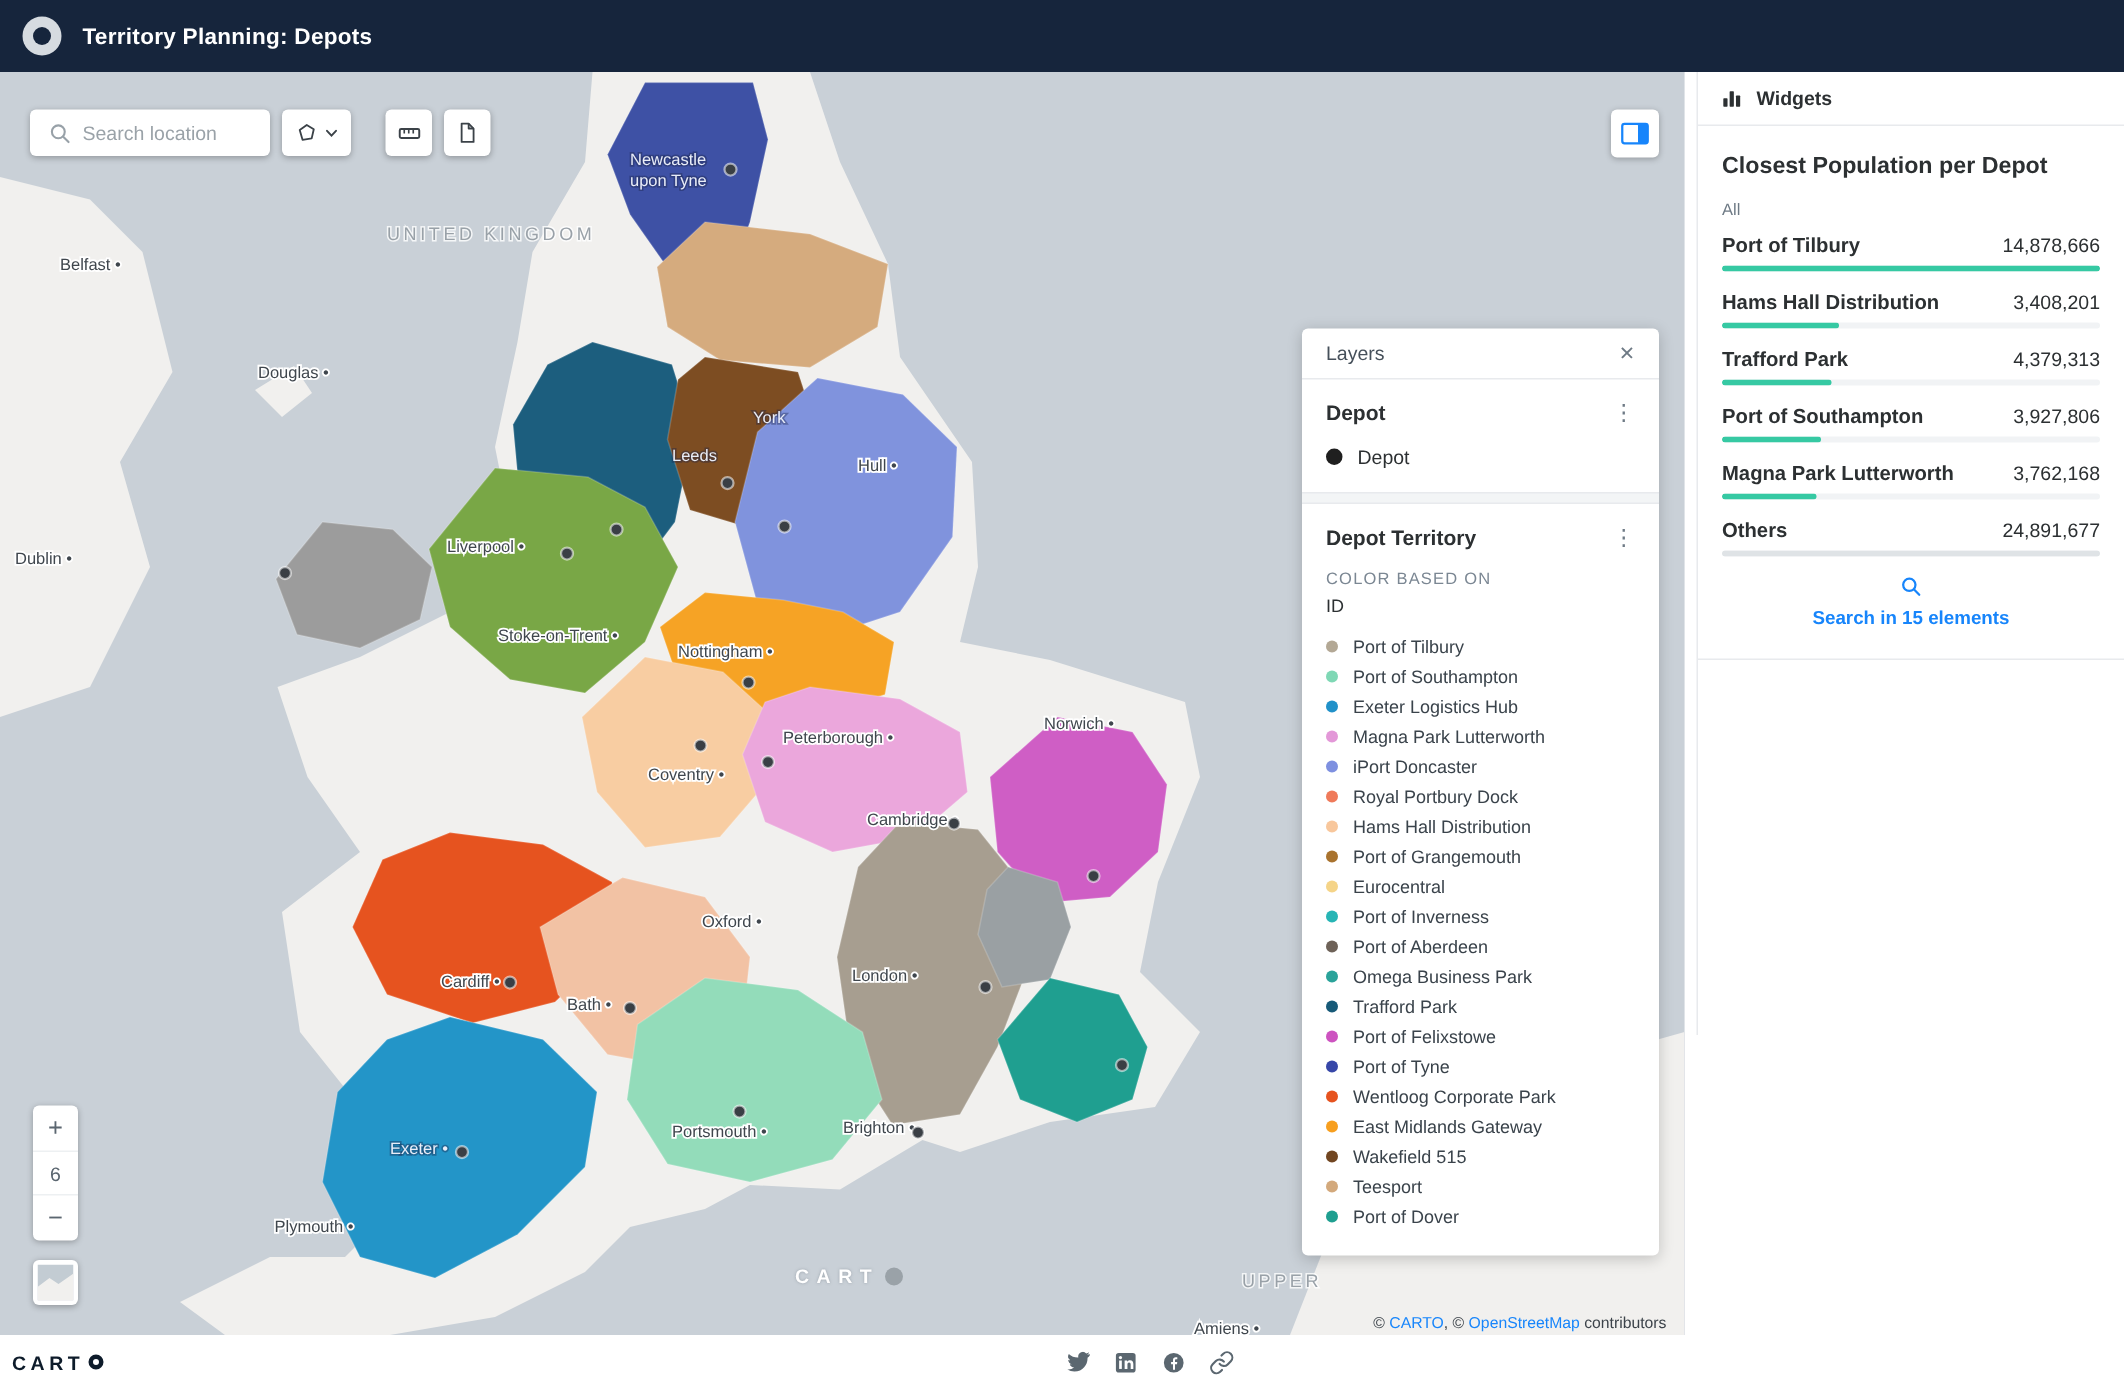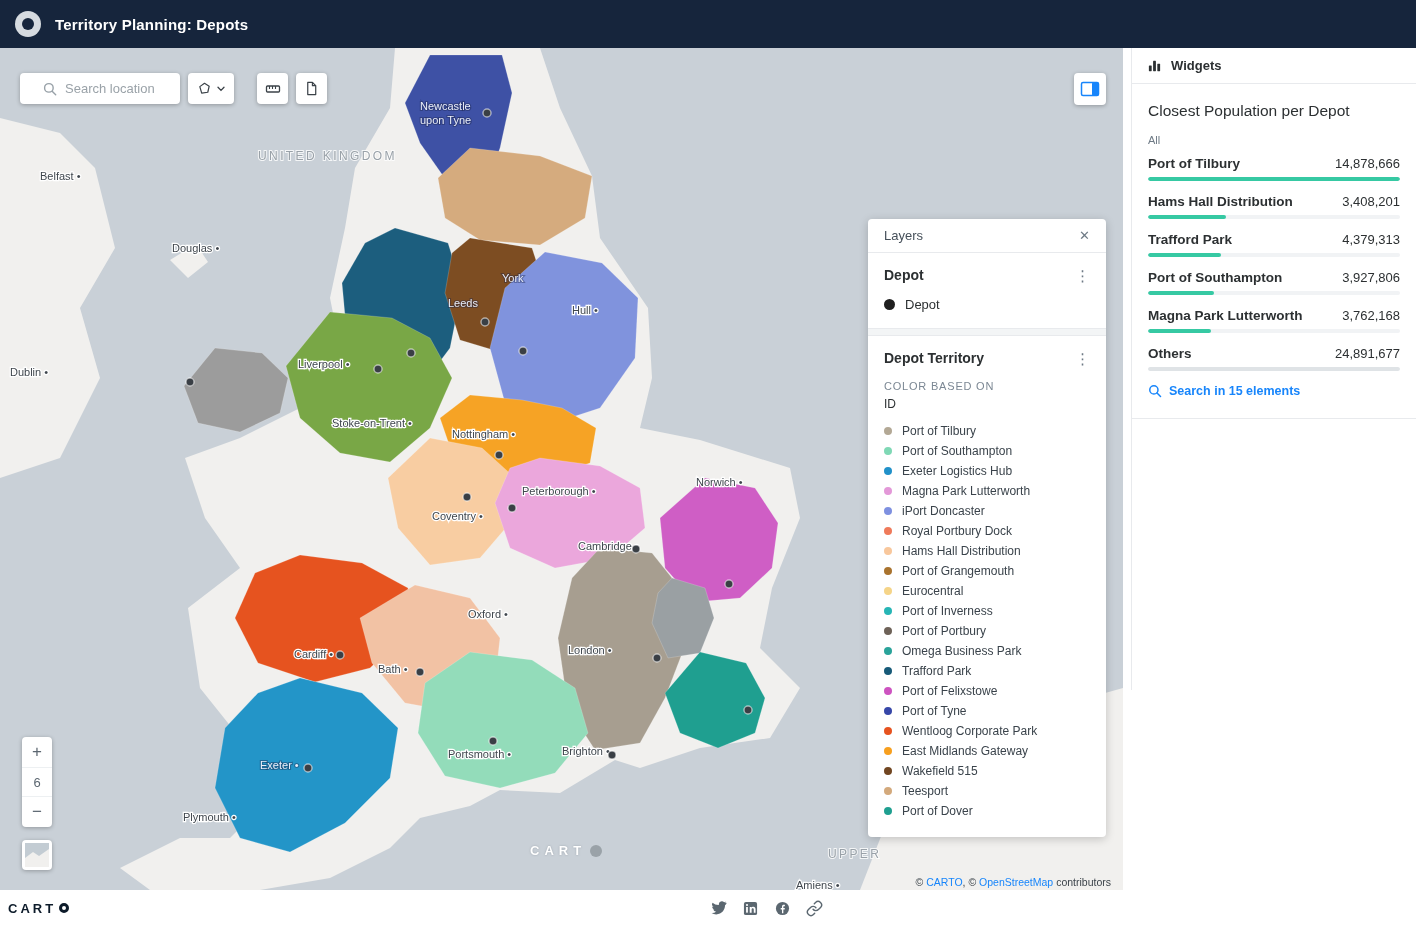--- a/index.html
+++ b/index.html
@@ -15,21 +15,21 @@
   .topbar-title { color:#fff; font-size:15px; font-weight:700; letter-spacing:.2px; }
 
   
   .map { position:absolute; top:48px; left:0; width:1123px; height:842px; background:#c9d0d7; overflow:hidden; }
   .map svg.basemap { position:absolute; left:0; top:0; }
   .lbl-dark { font-size:11px; fill:#3f464d; paint-order:stroke; stroke:#ffffff; stroke-width:2.4px; }
   .lbl-light { font-size:11px; fill:#e9edf8; paint-order:stroke; stroke:rgba(25,35,70,.38); stroke-width:2.2px; }
   .lbl-country { font-size:12px; letter-spacing:2.4px; fill:#99a1a8; paint-order:stroke; stroke:rgba(255,255,255,.8); stroke-width:2px; }
 
   .floating { position:absolute; background:#fff; border-radius:4px; box-shadow:0 1px 4px rgba(0,0,0,.28); }
-  .searchbox { top:25px; left:20px; width:160px; height:31px; display:flex; align-items:center; gap:8px; padding:0 23px; }
+  .searchbox { top:25px; left:20px; width:160px; height:31px; display:flex; align-items:center; gap:8px; padding:0 13px; }
   .searchbox input { border:0; outline:0; flex:1; min-width:0; font-size:13px; color:#2c3032; font-family:inherit; }
   .searchbox input::placeholder { color:#9aa2a8; }
   .tool-btn { top:25px; height:31px; display:flex; align-items:center; justify-content:center; gap:5px; cursor:pointer; }
   #tool-select { left:188px; width:46px; }
   #tool-measure { left:257px; width:31px; }
   #tool-export { left:296px; width:31px; }
   .widgets-toggle { top:25px; right:17px; width:32px; height:32px; display:flex; align-items:center; justify-content:center; cursor:pointer; }
 
   .zoom-group { left:22px; top:689px; width:30px; display:flex; flex-direction:column; overflow:hidden; }
   .zoom-btn { height:30px; display:flex; align-items:center; justify-content:center; font-size:17px; color:#5b6670; cursor:pointer; }
@@ -62,30 +62,30 @@
   .lp-legend { margin-top:10px; }
   .legend-item { display:flex; align-items:center; gap:10px; height:20px; }
   .legend-dot { width:8px; height:8px; border-radius:50%; flex:0 0 auto; }
   .legend-label { font-size:12px; color:#3a434b; white-space:nowrap; }
 
   
   .widgets { position:absolute; left:1131px; top:48px; width:285px; bottom:0; background:#fff; border-left:1px solid #e8eaed; }
   .widgets-header { height:36px; display:flex; align-items:center; gap:9px; padding:0 15px; border-bottom:1px solid #e8eaed;text-align:center; }
   .widgets-header-label { font-size:13px; font-weight:600; color:#2c3032; }
   .widget-card { padding:18px 16px 20px; border-bottom:1px solid #e8eaed; }
-  .w-title { font-size:15.5px; font-weight:400; color:#2c3032; }
+  .w-title { font-size:15.5px; font-weight:700; color:#2c3032; }
   .w-filter { margin-top:14px; font-size:11px; color:#6e7a85; }
   .w-rows { margin-top:10px; }
   .w-row { margin-bottom:13px; cursor:pointer; }
   .w-row-top { display:flex; align-items:baseline; justify-content:space-between; margin-bottom:6px; }
   .w-row-label { font-size:13.5px; font-weight:600; color:#2c3032; }
   .w-row-value { font-size:13px; color:#2c3032; }
   .w-bar-track { height:4px; border-radius:2px; background:#f1f3f5; overflow:hidden; }
   .w-bar-fill { height:100%; border-radius:2px; }
-  .w-search { margin-top:4px; display:flex; align-items:center; gap:7px; color:#1785fb; font-size:12.5px; font-weight:600; cursor:pointer; }
+  .w-search { margin-top:4px; display:flex; align-items:center; gap:7px; color:#1785fb; font-size:12.5px; font-weight:600; cursor:pointer;flex-direction:column; }
 
   
   .bottombar { position:absolute; left:0; top:890px; width:1131px; height:36px; background:#fff;
                display:flex; align-items:center; justify-content:space-between; padding:0 12px 0 8px; }
   .footer-logo { display:flex; align-items:center; gap:3px; cursor:pointer; }
   .logo-letters { font-size:13px; font-weight:800; letter-spacing:3px; color:#0d1b2a; }
   .logo-ring { width:10px; height:10px; border:3px solid #0d1b2a; border-radius:50%; display:inline-block; }
   .social { display:flex; align-items:center; gap:15px; margin-right:296px; }
   .social .s-icon { width:17px; height:17px; display:flex; align-items:center; justify-content:center; cursor:pointer; }
 </style>
@@ -287,21 +287,21 @@
             <div class="legend-item">
               <span class="legend-dot" style="background: rgb(245, 212, 136);"></span>
               <span class="legend-label">Eurocentral</span>
             </div>
             <div class="legend-item">
               <span class="legend-dot" style="background: rgb(39, 181, 181);"></span>
               <span class="legend-label">Port of Inverness</span>
             </div>
             <div class="legend-item">
               <span class="legend-dot" style="background: rgb(110, 98, 88);"></span>
-              <span class="legend-label">Port of Portbury</span>
+              <span class="legend-label">Port of Aberdeen</span>
             </div>
             <div class="legend-item">
               <span class="legend-dot" style="background: rgb(42, 163, 154);"></span>
               <span class="legend-label">Omega Business Park</span>
             </div>
             <div class="legend-item">
               <span class="legend-dot" style="background: rgb(23, 90, 120);"></span>
               <span class="legend-label">Trafford Park</span>
             </div>
             <div class="legend-item">

